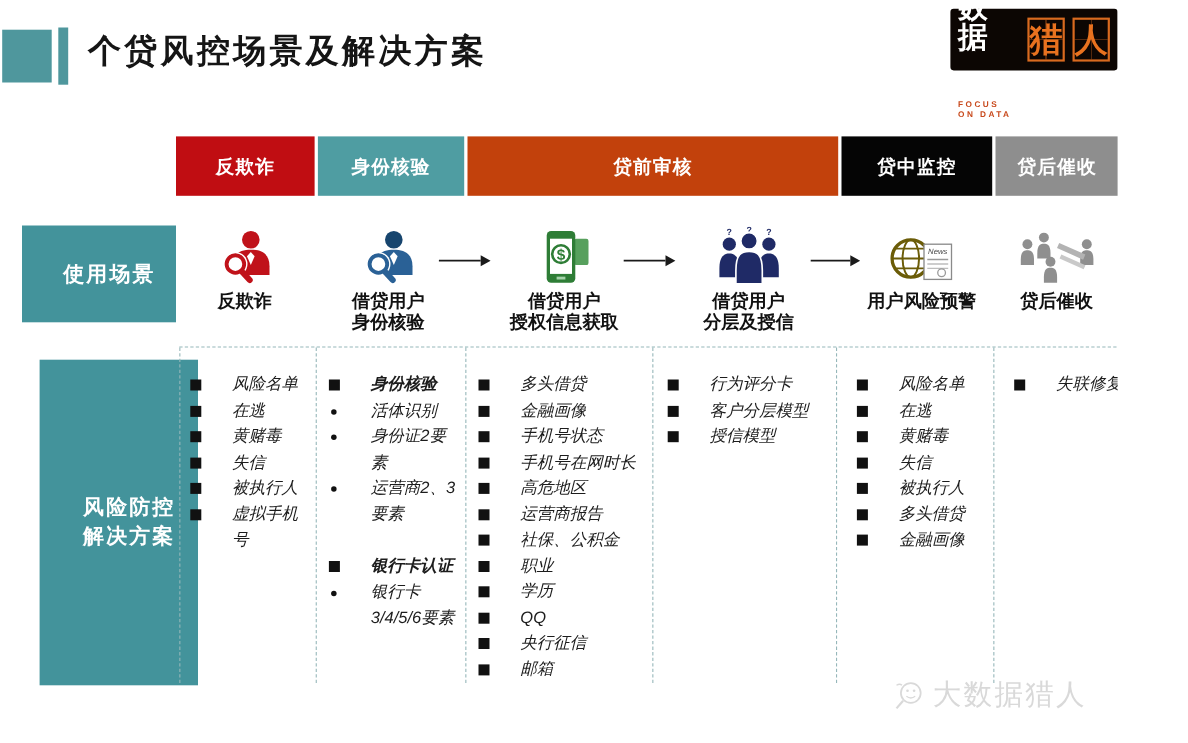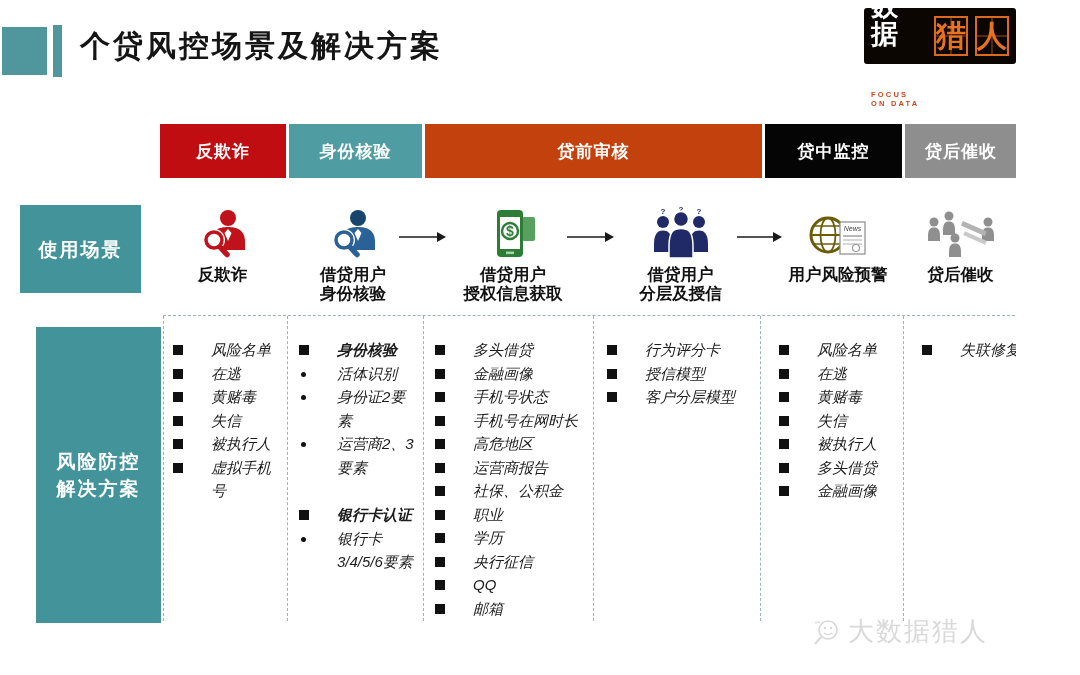--- a/index.html
+++ b/index.html
@@ -26,21 +26,21 @@
   .sbar{position:absolute;top:124px;height:54px;display:flex;align-items:center;justify-content:center;
         color:#fff;font-weight:bold;font-size:17px;letter-spacing:1px;}
   .sb1{left:160px;width:126px;background:#c00d12;}
   .sb2{left:289px;width:133px;background:#4f9da2;}
   .sb3{left:425px;width:337px;background:#c2410c;}
   .sb4{left:765px;width:137px;background:#050505;}
   .sb5{left:905px;width:112px;background:#8e8e8e;}
 
   
   .rowbox{position:absolute;background:#43939b;color:#fff;font-weight:bold;font-size:19px;letter-spacing:2px;
-          display:flex;flex-direction:column;align-items:center;justify-content:center;text-align:center;line-height:27px;}
+          display:flex;flex-direction:column;align-items:center;justify-content:center;text-align:center;line-height:27px;padding-left:19px;}
   .rb-scen{left:20px;top:205px;width:121px;height:88px;}
   .rb-sol{left:36px;top:327px;width:125px;height:296px;}
 
   
   .scen{position:absolute;top:206px;display:flex;flex-direction:column;align-items:center;}
   .scen .ic{height:54px;display:flex;align-items:flex-end;justify-content:center;}
   .scen .lbl{margin-top:5px;font-weight:bold;font-size:16.5px;line-height:19px;text-align:center;color:#111;}
   .arrow{position:absolute;top:230px;}
 
   
@@ -254,29 +254,29 @@
     <div class="col" style="left:268px;width:156px;">
       <div class="li"><span class="blt-sq"></span><span>多头借贷</span></div>
       <div class="li"><span class="blt-sq"></span><span>金融画像</span></div>
       <div class="li"><span class="blt-sq"></span><span>手机号状态</span></div>
       <div class="li"><span class="blt-sq"></span><span>手机号在网时长</span></div>
       <div class="li"><span class="blt-sq"></span><span>高危地区</span></div>
       <div class="li"><span class="blt-sq"></span><span>运营商报告</span></div>
       <div class="li"><span class="blt-sq"></span><span>社保、公积金</span></div>
       <div class="li"><span class="blt-sq"></span><span>职业</span></div>
       <div class="li"><span class="blt-sq"></span><span>学历</span></div>
+      <div class="li"><span class="blt-sq"></span><span>QQ</span></div>
       <div class="li"><span class="blt-sq"></span><span>央行征信</span></div>
-      <div class="li"><span class="blt-sq"></span><span>QQ</span></div>
       <div class="li"><span class="blt-sq"></span><span>邮箱</span></div>
     </div>
 
     <div class="col" style="left:440px;width:150px;">
       <div class="li"><span class="blt-sq"></span><span>行为评分卡</span></div>
+      <div class="li"><span class="blt-sq"></span><span>客户分层模型</span></div>
       <div class="li"><span class="blt-sq"></span><span>授信模型</span></div>
-      <div class="li"><span class="blt-sq"></span><span>客户分层模型</span></div>
     </div>
 
     <div class="col" style="left:612px;width:122px;">
       <div class="li"><span class="blt-sq"></span><span>风险名单</span></div>
       <div class="li"><span class="blt-sq"></span><span>在逃</span></div>
       <div class="li"><span class="blt-sq"></span><span>黄赌毒</span></div>
       <div class="li"><span class="blt-sq"></span><span>失信</span></div>
       <div class="li"><span class="blt-sq"></span><span>被执行人</span></div>
       <div class="li"><span class="blt-sq"></span><span>多头借贷</span></div>
       <div class="li"><span class="blt-sq"></span><span>金融画像</span></div>

